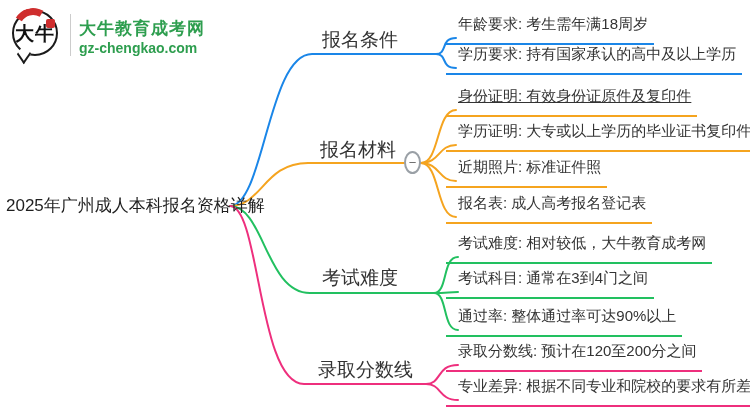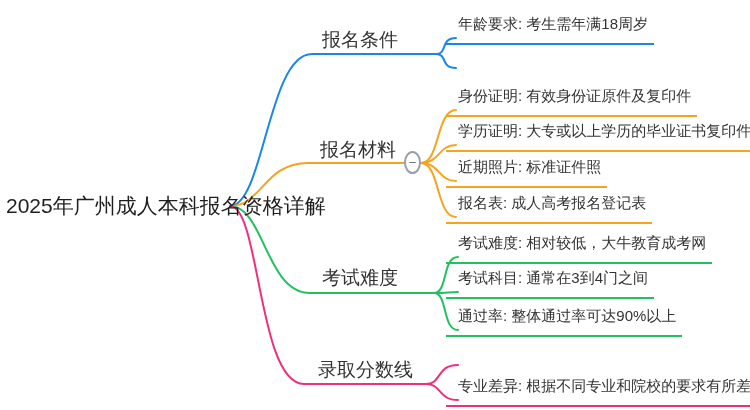--- a/index.html
+++ b/index.html
@@ -48,21 +48,21 @@
     position: absolute; left: 69px; top: 32px;
     font-size: 14px; font-weight: bold; color: #2e9e4f; white-space: nowrap;
   }
 
   
   svg.links { position: absolute; left: 0; top: 0; }
   svg.links path { fill: none; stroke-width: 2; stroke-linecap: round; }
 
   .root-node {
     position: absolute; left: 6px; top: 196px;
-    font-size: 21px; line-height: 20px; color: #1f1f1f; white-space: nowrap;
+    font-size: 17px; line-height: 20px; color: #1f1f1f; white-space: nowrap;
   }
   .branch-label {
     position: absolute; font-size: 19px; line-height: 20px; color: #333;
     white-space: nowrap;
   }
   .leaf {
     position: absolute; left: 446px;
     font-size: 15px; line-height: 20px; color: #333; white-space: nowrap;
     padding: 0 6px 9px 12px; border-bottom: 2px solid #999;
   }
@@ -93,36 +93,48 @@
     <path d="M230,206 C264,206 266,293 310,293 L434,293" stroke="#22c060"></path>
     <path d="M434,293 C448,293 442,257 458,257" stroke="#22c060"></path>
     <path d="M434,293 C446,293 450,292 458,292" stroke="#22c060"></path>
     <path d="M434,293 C448,293 442,330 458,330" stroke="#22c060"></path>
 
     <path d="M230,206 C260,206 258,384 304,384 L426,384" stroke="#ee2f7d"></path>
     <path d="M426,384 C442,384 436,365 458,365" stroke="#ee2f7d"></path>
     <path d="M426,384 C442,384 438,400 458,400" stroke="#ee2f7d"></path>
   </svg>
 
+  <div class="logo">
+    <div class="logo-badge">
+      <div class="logo-arc"></div>
+      <div class="logo-seal"></div>
+      <div class="logo-badge-text">大牛</div>
+    </div>
+    <div class="logo-divider"></div>
+    <div class="brand-name">大牛教育成考网</div>
+    <div class="brand-url">gz-chengkao.com</div>
+  </div>
 
   <div class="root-node">2025年广州成人本科报名资格详解</div>
 
   <div class="branch-label" style="left:322px; top:30px;">报名条件</div>
   <div class="branch-label" style="left:320px; top:140px;">报名材料</div>
   <div class="branch-label" style="left:322px; top:268px;">考试难度</div>
   <div class="branch-label" style="left:318px; top:360px;text-align:right;">录取分数线</div>
 
   <div class="collapse-btn">−</div>
 
   <div class="leaf" style="top: 14px; border-bottom-color: rgb(26, 134, 232);">年龄要求: 考生需年满18周岁</div>
+  <div class="leaf" style="top: 44px; border-bottom-color: rgb(26, 134, 232);">学历要求: 持有国家承认的高中及以上学历</div>
 
-  <div class="leaf" style="top: 86px; border-bottom-color: rgb(245, 164, 31);">身份证明: 有效身份证原件及复印件</div>
+  <div class="leaf" style="top: 86px; border-bottom-color: rgb(245, 164, 31); text-decoration: underline;">身份证明: 有效身份证原件及复印件</div>
   <div class="leaf" style="top: 121px; border-bottom-color: rgb(245, 164, 31);">学历证明: 大专或以上学历的毕业证书复印件</div>
   <div class="leaf" style="top: 157px; border-bottom-color: rgb(245, 164, 31);">近期照片: 标准证件照</div>
   <div class="leaf" style="top: 193px; border-bottom-color: rgb(245, 164, 31);">报名表: 成人高考报名登记表</div>
 
   <div class="leaf" style="top: 233px; border-bottom-color: rgb(34, 192, 96);">考试难度: 相对较低，大牛教育成考网</div>
   <div class="leaf" style="top: 268px; border-bottom-color: rgb(34, 192, 96);">考试科目: 通常在3到4门之间</div>
   <div class="leaf" style="top: 306px; border-bottom-color: rgb(34, 192, 96);">通过率: 整体通过率可达90%以上</div>
 
+  <div class="leaf" style="top: 341px; border-bottom-color: rgb(238, 47, 125);">录取分数线: 预计在120至200分之间</div>
   <div class="leaf" style="top: 376px; border-bottom-color: rgb(238, 47, 125);">专业差异: 根据不同专业和院校的要求有所差异</div>
 
 </div>
 
 </body></html>

